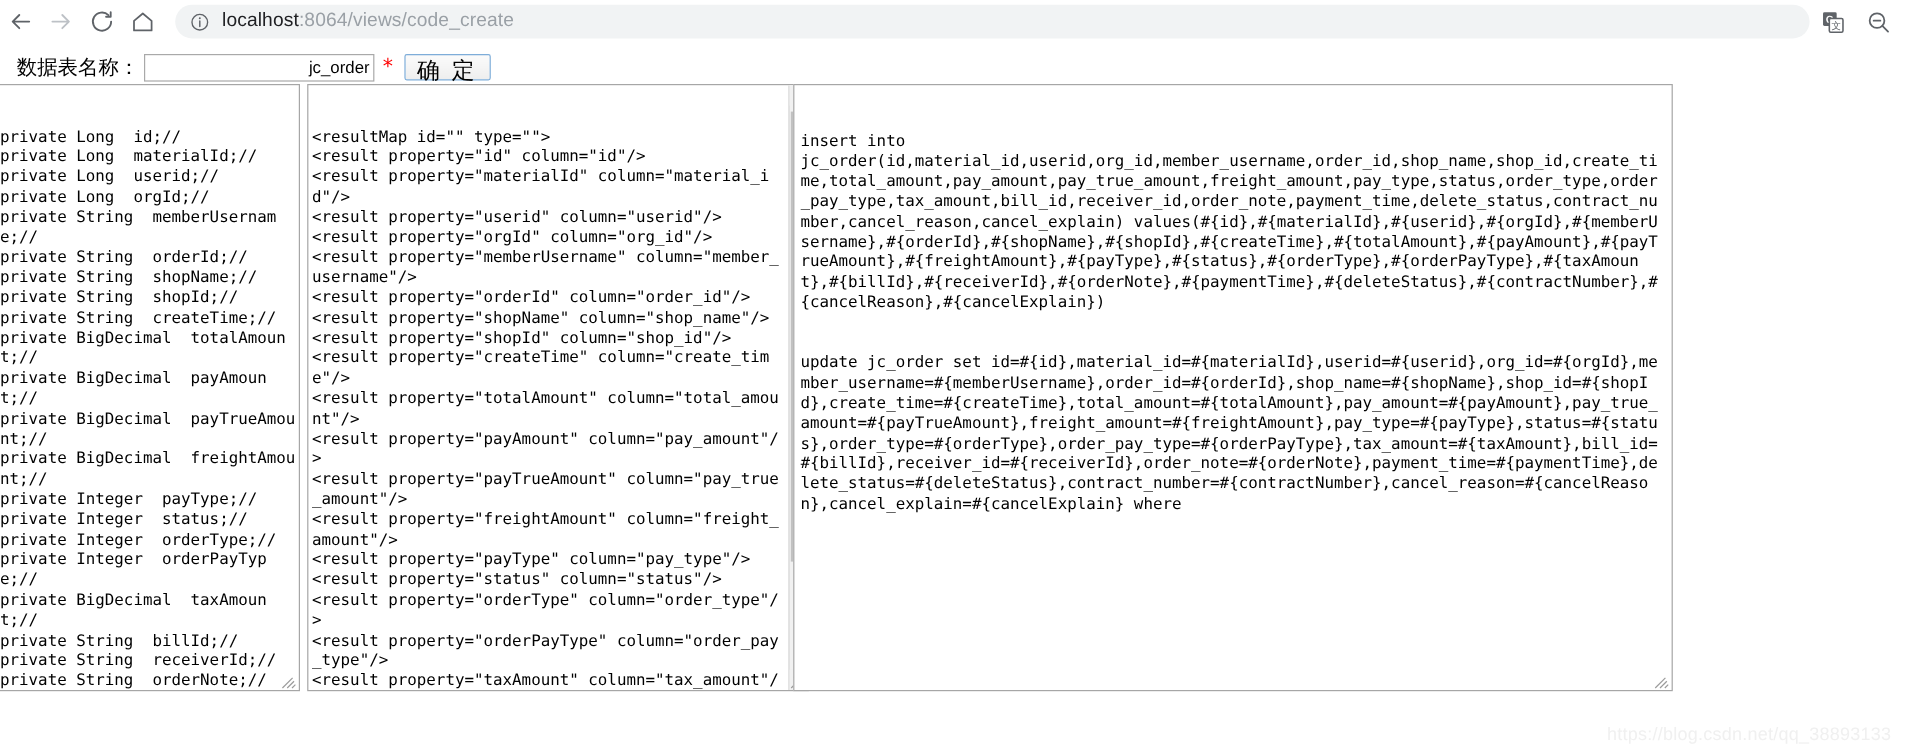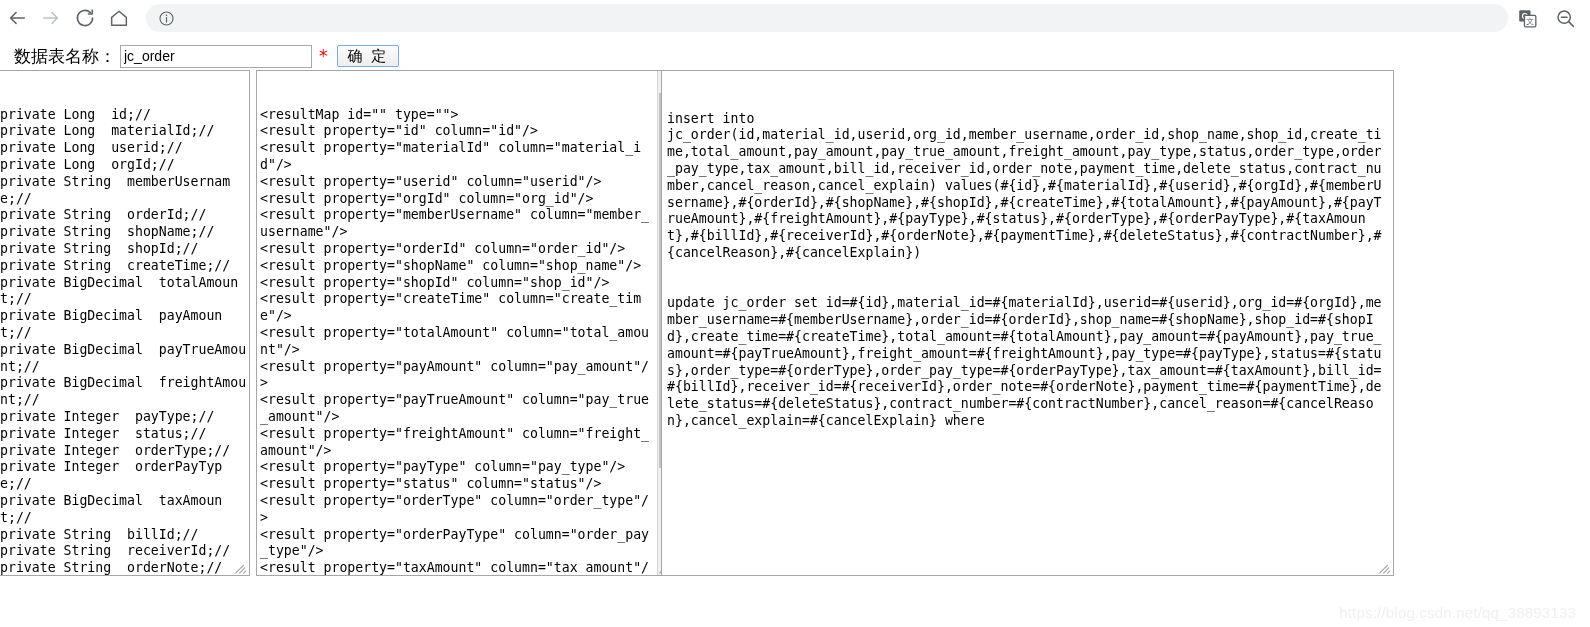--- a/index.html
+++ b/index.html
@@ -79,37 +79,38 @@
     width: 192px;
     height: 23px;
     margin-left: 4px;
     border: 1px solid #a9a9a9;
     font-family: "Liberation Sans", sans-serif;
     font-size: 14px;
     color: #000;
     padding: 1px 3px;
     background: #fff;
     outline: none;
+    text-align: right;
   }
   .required-star {
     color: #ff0000;
     font-size: 17px;
     margin-left: 7px;
     font-family: "DejaVu Sans", sans-serif;
     line-height: 1;
   }
   .confirm-btn {
     margin-left: 9px;
     height: 22px;
     padding: 0 10px;
     background: linear-gradient(#fbfbfb, #eeeeee);
     border: 1px solid #7eadd9;
     border-radius: 2px;
     font-family: "DejaVu Sans", sans-serif;
-    font-size: 15px;
+    font-size: 19px;
     color: #000;
     cursor: pointer;
     letter-spacing: 2px;
   }
 
   
   .areas {
     position: absolute;
     left: 0; top: 70px;
   }
@@ -244,20 +245,21 @@
   </div>
 
   <div class="omnibox">
     <span class="info-icon">
       <svg width="17" height="17" viewBox="0 0 24 24">
         <circle cx="12" cy="12" r="9.2" fill="none" stroke="#5f6368" stroke-width="1.6"></circle>
         <circle cx="12" cy="7.4" r="1.15" fill="#5f6368"></circle>
         <path d="M12 10.7v6.4" stroke="#5f6368" stroke-width="1.7" stroke-linecap="round"></path>
       </svg>
     </span>
+    <span class="url-text"><span class="host">localhost</span><span>:8064/views/code_create</span></span>
   </div>
 
   <div class="chrome-right">
     <div class="icon-slot">
       <svg width="21" height="21" viewBox="0 0 24 24">
         <rect x="2.5" y="2.5" width="13" height="13" rx="1.4" fill="#5f6368"></rect>
         <text x="9" y="12.6" font-size="10" font-family="Liberation Sans, sans-serif" fill="#ffffff" text-anchor="middle" font-weight="bold">G</text>
         <rect x="8.5" y="8.5" width="13" height="13" rx="1.4" fill="#ffffff" stroke="#5f6368" stroke-width="1.5"></rect>
         <text x="15" y="18.8" font-size="9" font-family="Liberation Sans, sans-serif" fill="#5f6368" text-anchor="middle">文</text>
       </svg>

